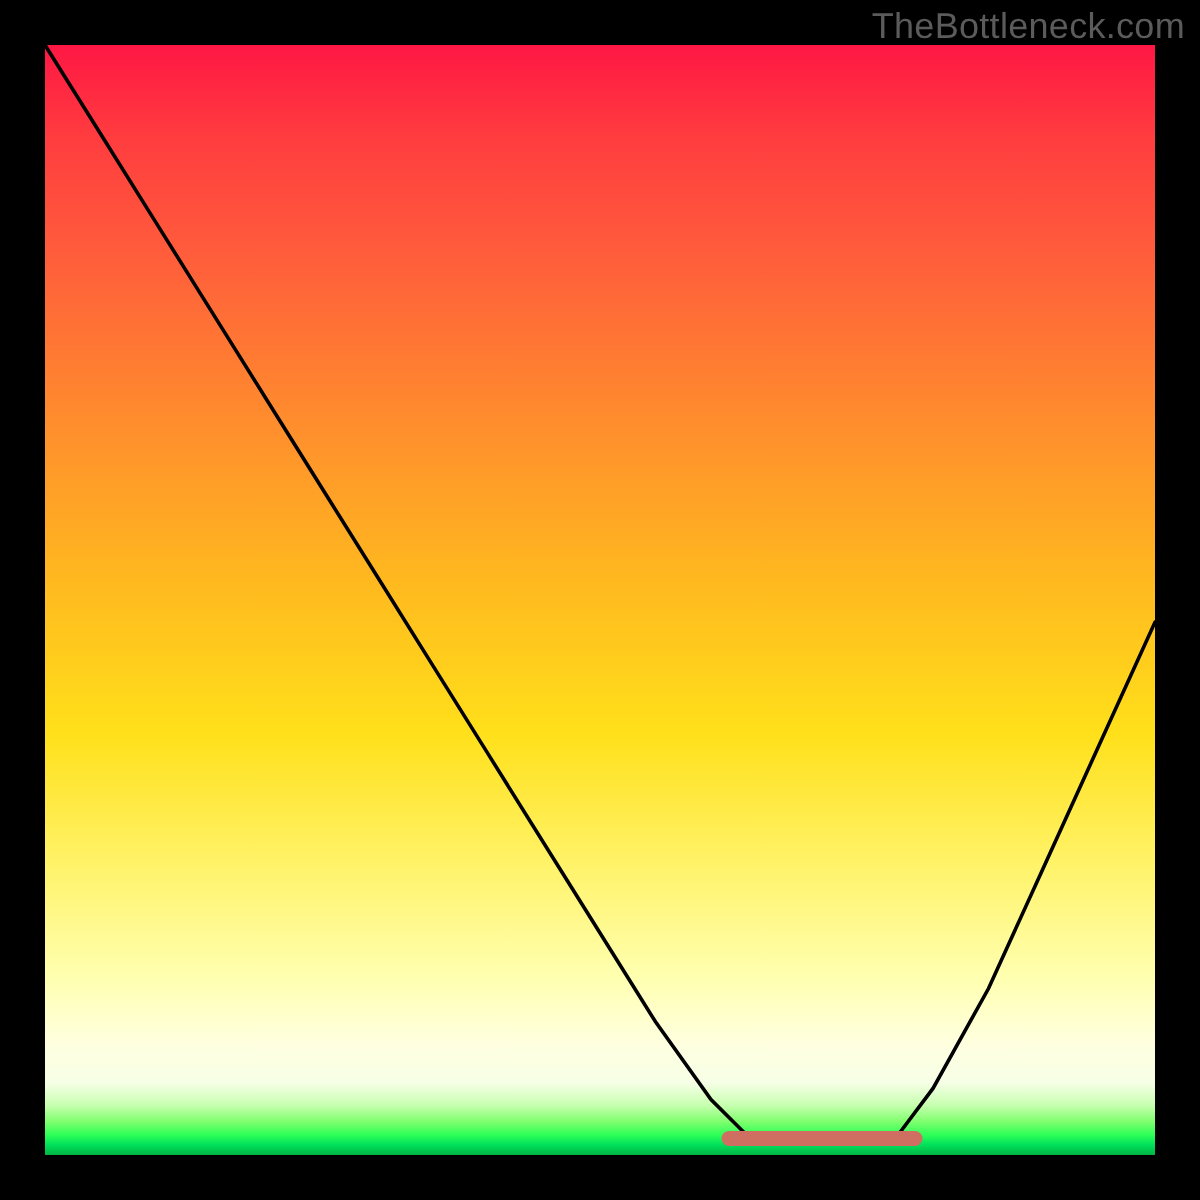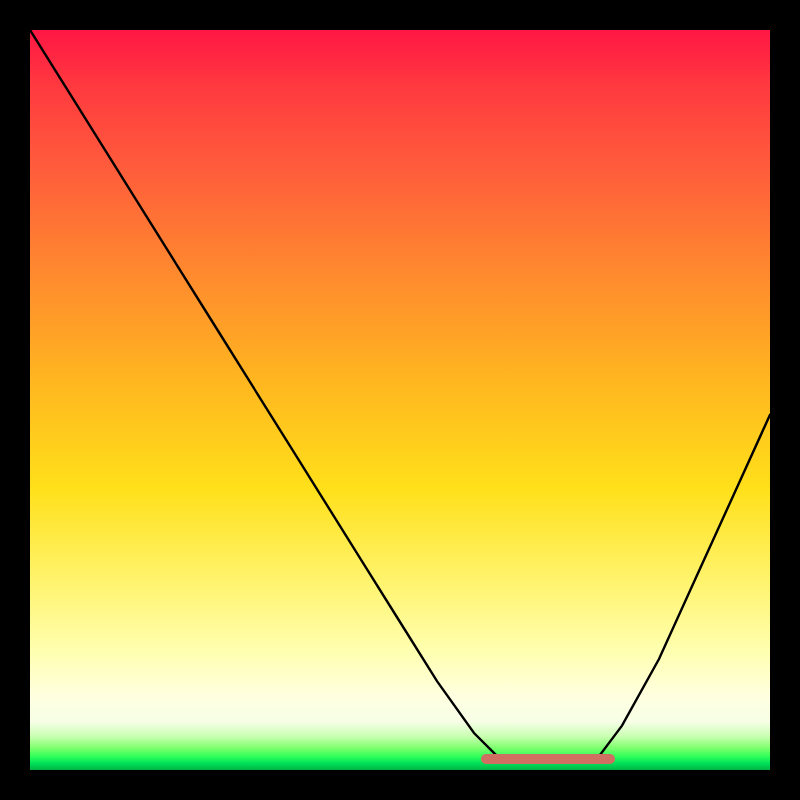--- a/index.html
+++ b/index.html
@@ -68,20 +68,21 @@
     height: 10px;
     border-radius: 5px;
     background: #cf6f62;
   }
 </style>
 </head>
 <body>
 
 <div class="frame">
 
+  <div class="watermark">TheBottleneck.com</div>
 
   <div class="plot-area">
     <div class="gradient"></div>
 
     <svg class="curve" viewBox="0 0 740 740" preserveAspectRatio="none">
       <path fill="none" stroke="#000" stroke-width="2.4" stroke-linecap="round" d="M0.0 0.0 L37.0 59.2 L74.0 118.4 L111.0 177.6 L148.0 236.8 L185.0 296.0 L222.0 355.2 L259.0 414.4 L296.0 473.6 L333.0 532.8 L370.0 592.0 L407.0 651.2 L444.0 703.0 L466.2 725.2 L488.4 732.6 L518.0 732.6 L547.6 732.6 L569.8 725.2 L592.0 695.6 L629.0 629.0 L666.0 547.6 L703.0 466.2 L740.0 384.8"></path>
     </svg>
 
     <div class="marker" style="left: 451.4px; width: 133.2px; top: 723.9px;"></div>
   </div>

